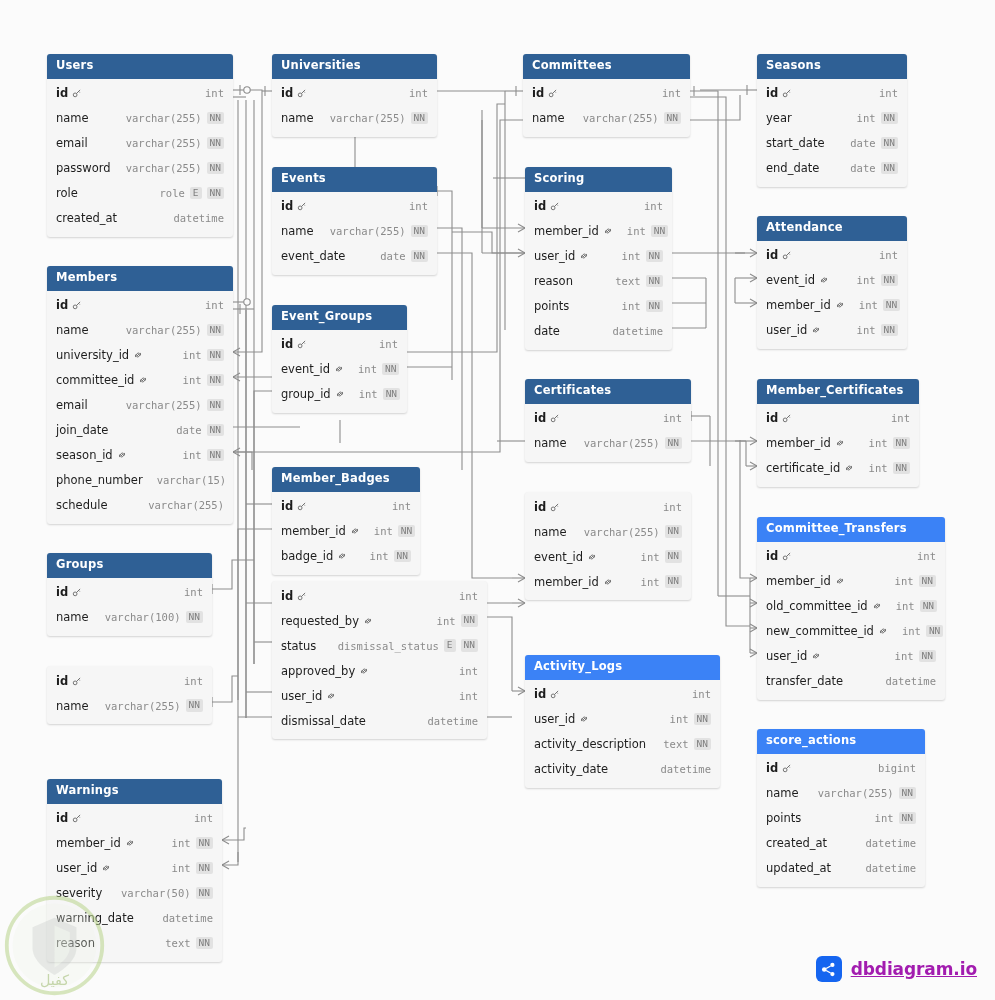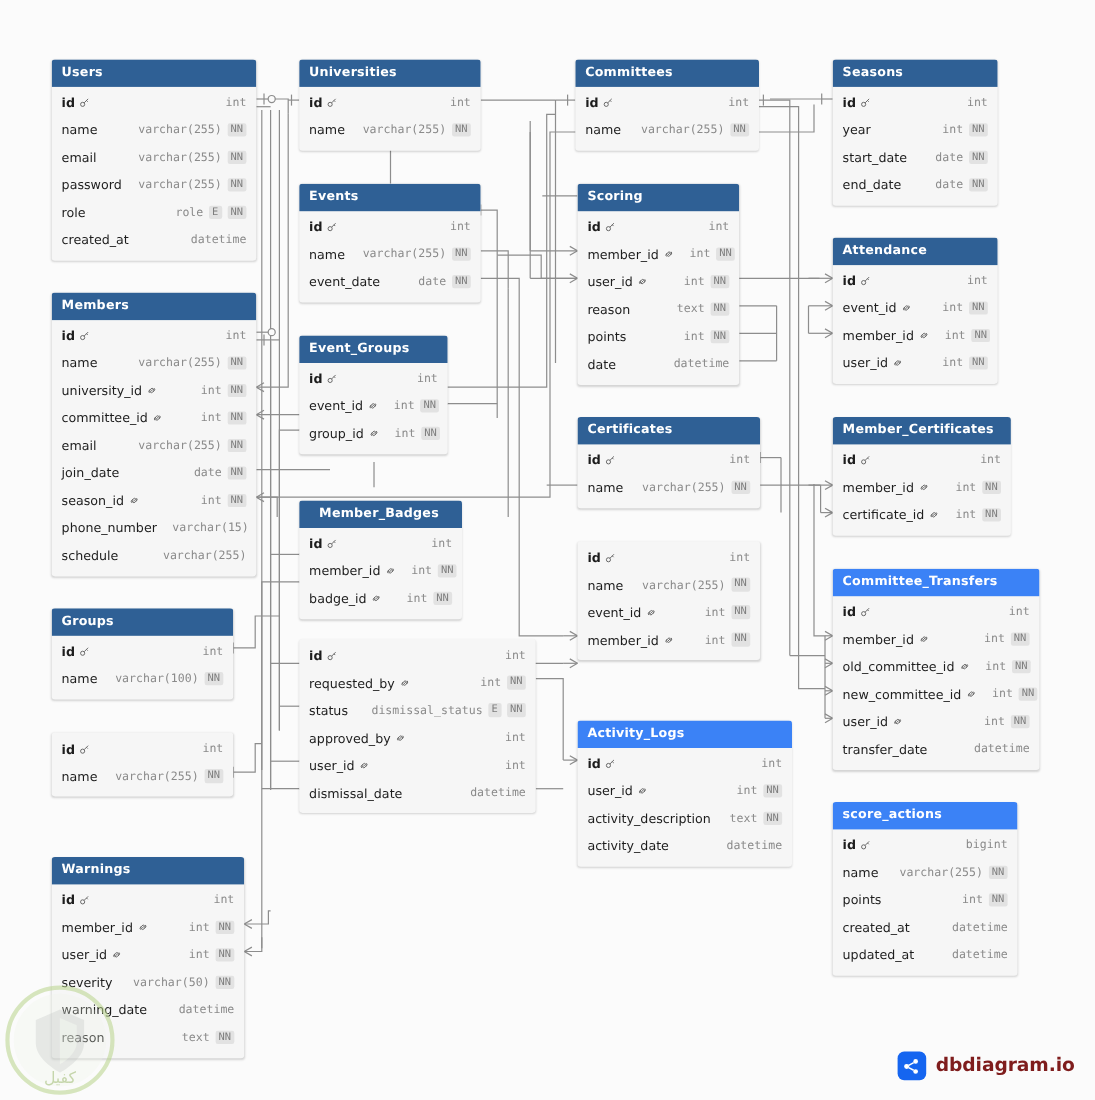--- a/index.html
+++ b/index.html
@@ -69,21 +69,21 @@
   
   #brand {
     position:absolute; right:18px; bottom:18px;
     display:flex; align-items:center; gap:9px;
   }
   #brand .logo {
     width:26px; height:26px; border-radius:6px; background:#1565f0;
     display:flex; align-items:center; justify-content:center;
   }
   #brand .wordmark {
-    color:#7f1d1d; font-size:17px; font-weight:bold; letter-spacing:-.1px;
+    color:#a21caf; font-size:17px; font-weight:bold; letter-spacing:-.1px;text-decoration:underline;
   }
 </style>
 </head>
 <body>
 
 <div id="canvas">
 
   <svg id="wires" xmlns="http://www.w3.org/2000/svg" viewBox="0 0 995 1000">
     <g fill="none" stroke="#8d8d8d" stroke-width="1.1">
 
@@ -628,21 +628,21 @@
                   <path d="M11.4 4.6 a2.6 2.6 0 0 1 0 3.7 l-2 2 a2.6 2.6 0 0 1-3.7-3.7"></path>
                 </svg>
               </span>
             </span>
             <span class="spacer"></span>
             <span class="ftype">int</span>
             <span class="badge">NN</span>
           </div>
         </div>
       </div>
-      <div class="tbl" style="left: 272px; top: 455px; width: 148px; text-align: right;">
+      <div class="tbl" style="left: 272px; top: 467px; width: 148px;">
         <div class="tbl-head">Member_Badges</div>
         <div class="tbl-body">
           <div class="row">
             <span class="fname pk">
               <span>id</span>
               <span class="key-icon">
                 <svg viewBox="0 0 16 16" width="10" height="10" fill="none" stroke="#333" stroke-width="1.4">
                   <circle cx="5" cy="11" r="3"></circle>
                   <path d="M7.2 8.8 L13 3 M10.6 5.4 L12.4 7.2"></path>
                 </svg>

